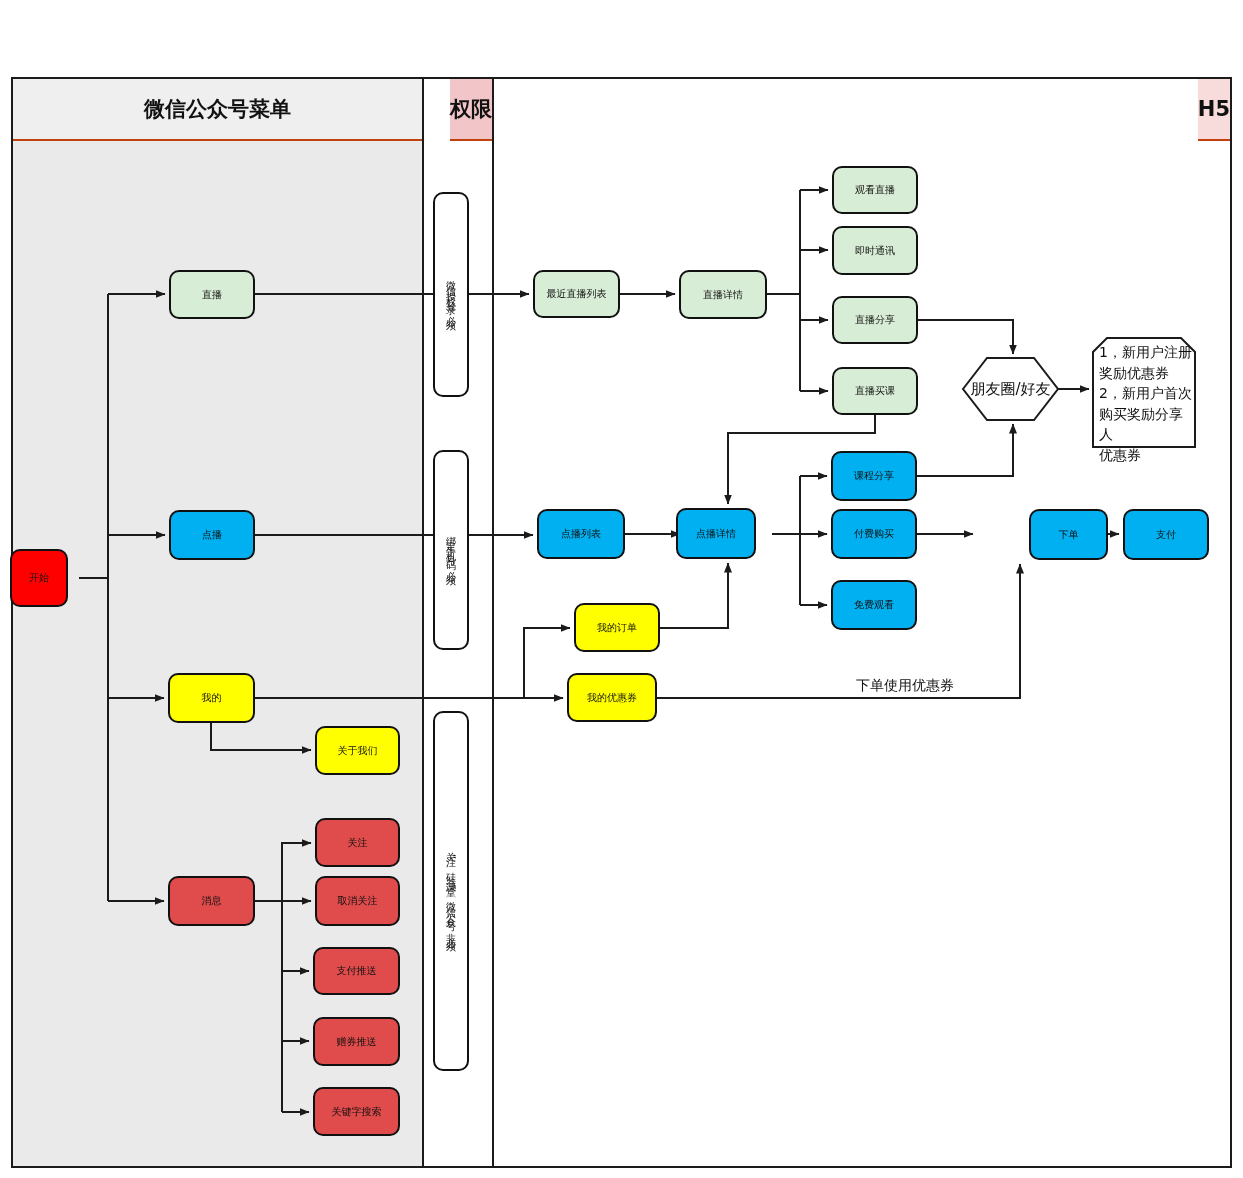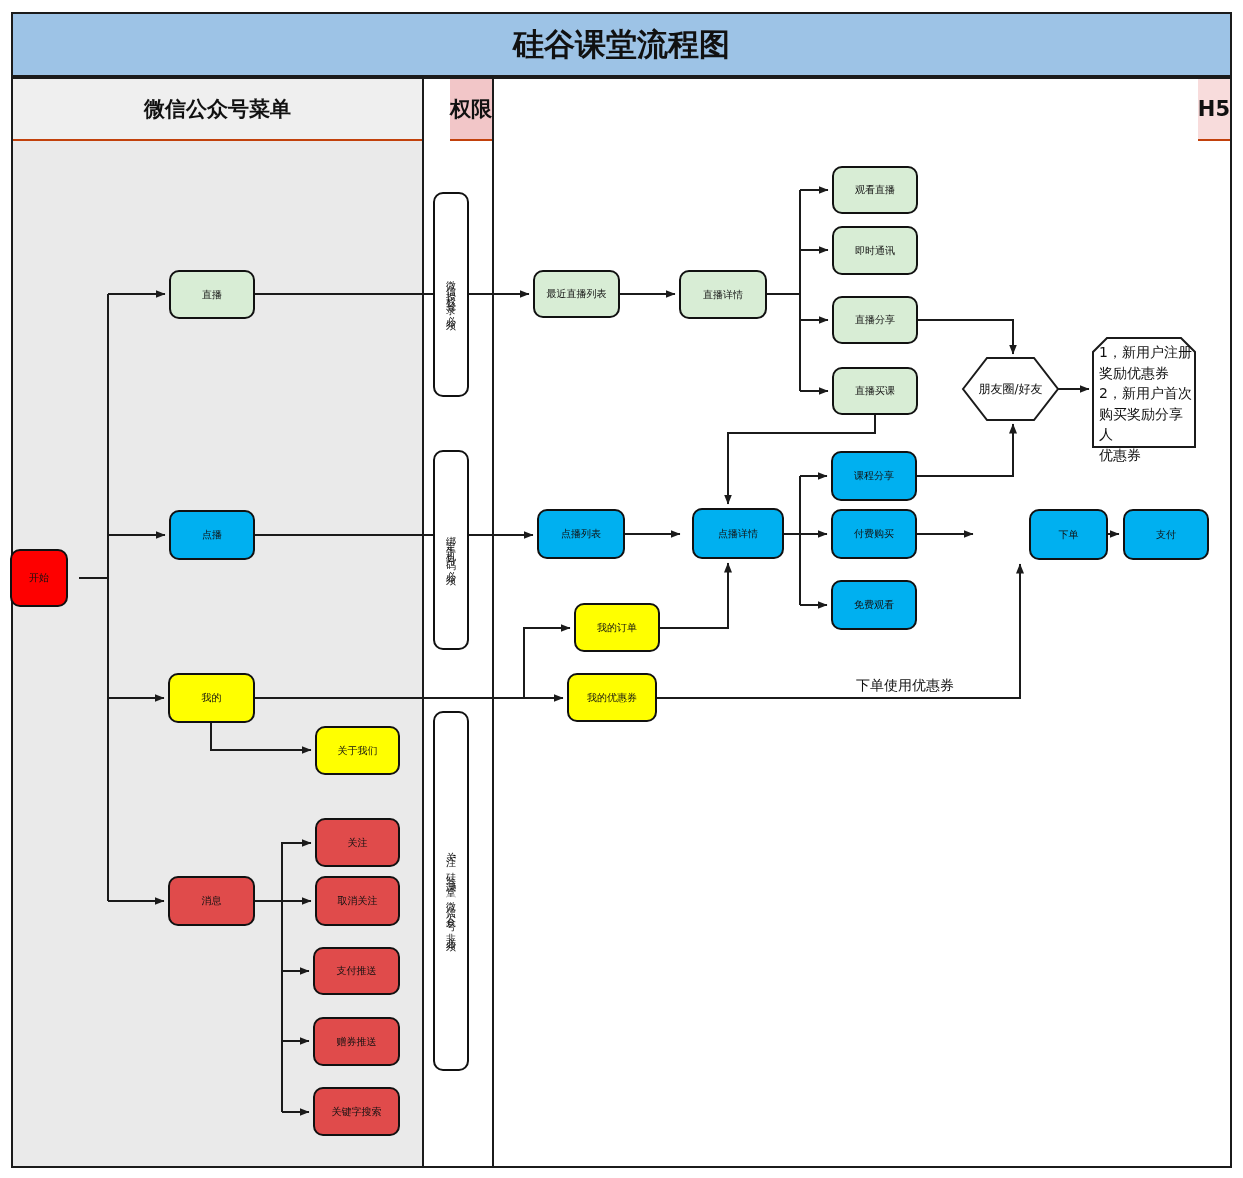--- a/index.html
+++ b/index.html
@@ -38,21 +38,20 @@
     writing-mode:vertical-rl;font-size:14px;letter-spacing:5px;line-height:31px;padding-top:6px;}
   .flabel{position:absolute;z-index:10;color:#111;}
   .flabel.center{display:flex;align-items:center;justify-content:center;text-align:center;}
   .flabel.pre{white-space:pre-wrap;line-height:20.5px;}
 </style>
 </head>
 <body>
 
 <div id="canvas">
 
-  <div class="title-bar">硅谷课堂流程图</div>
 
   <div class="lanes">
     <div class="lane menu">
       <div class="lane-header">微信公众号菜单</div>
       <div class="lane-body"></div>
     </div>
     <div class="lane perm">
       <div class="lane-header">权限</div>
       <div class="lane-body"></div>
     </div>
@@ -126,29 +125,29 @@
       <div class="node vtext" style="left: 433px; top: 192px; width: 36px; height: 205px;">微信授权登录（必须）</div>
       <div class="node vtext" style="left: 433px; top: 450px; width: 36px; height: 200px;">绑定手机号码（必须）</div>
       <div class="node vtext" style="left: 433px; top: 711px; width: 36px; height: 360px;">关注“硅谷课堂”微信公众号（非必须）</div>
       <div class="node green" style="left: 533px; top: 270px; width: 87px; height: 48px;">最近直播列表</div>
       <div class="node green" style="left: 679px; top: 270px; width: 88px; height: 49px;">直播详情</div>
       <div class="node green" style="left: 832px; top: 166px; width: 86px; height: 48px;">观看直播</div>
       <div class="node green" style="left: 832px; top: 226px; width: 86px; height: 49px;">即时通讯</div>
       <div class="node green" style="left: 832px; top: 296px; width: 86px; height: 48px;">直播分享</div>
       <div class="node green" style="left: 832px; top: 367px; width: 86px; height: 48px;">直播买课</div>
       <div class="node blue" style="left: 537px; top: 509px; width: 88px; height: 50px;">点播列表</div>
-      <div class="node blue" style="left: 692px; top: 508px; width: 92px; height: 51px;">点播详情</div>
+      <div class="node blue" style="left: 676px; top: 508px; width: 80px; height: 51px;">点播详情</div>
       <div class="node blue" style="left: 831px; top: 451px; width: 86px; height: 50px;">课程分享</div>
       <div class="node blue" style="left: 831px; top: 509px; width: 86px; height: 50px;">付费购买</div>
       <div class="node blue" style="left: 831px; top: 580px; width: 86px; height: 50px;">免费观看</div>
       <div class="node yellow" style="left: 574px; top: 603px; width: 86px; height: 49px;">我的订单</div>
       <div class="node yellow" style="left: 567px; top: 673px; width: 90px; height: 49px;">我的优惠券</div>
       <div class="node blue" style="left: 1029px; top: 509px; width: 79px; height: 51px;">下单</div>
       <div class="node blue" style="left: 1123px; top: 509px; width: 86px; height: 51px;">支付</div>
-      <div class="flabel center" style="left: 963px; top: 358px; width: 95px; height: 62px; font-size: 12px;">朋友圈/好友</div>
+      <div class="flabel center" style="left: 963px; top: 358px; width: 95px; height: 62px; font-size: 15px;">朋友圈/好友</div>
       <div class="flabel pre" style="left: 1099px; top: 342px; width: 93px; height: 102px; font-size: 14px;">1，新用户注册
 奖励优惠券
 2，新用户首次
 购买奖励分享人
 优惠券</div>
       <div class="flabel center" style="left: 835px; top: 677px; width: 140px; height: 18px; font-size: 14px;">下单使用优惠券</div>
     </div>
 
 </div>
 

